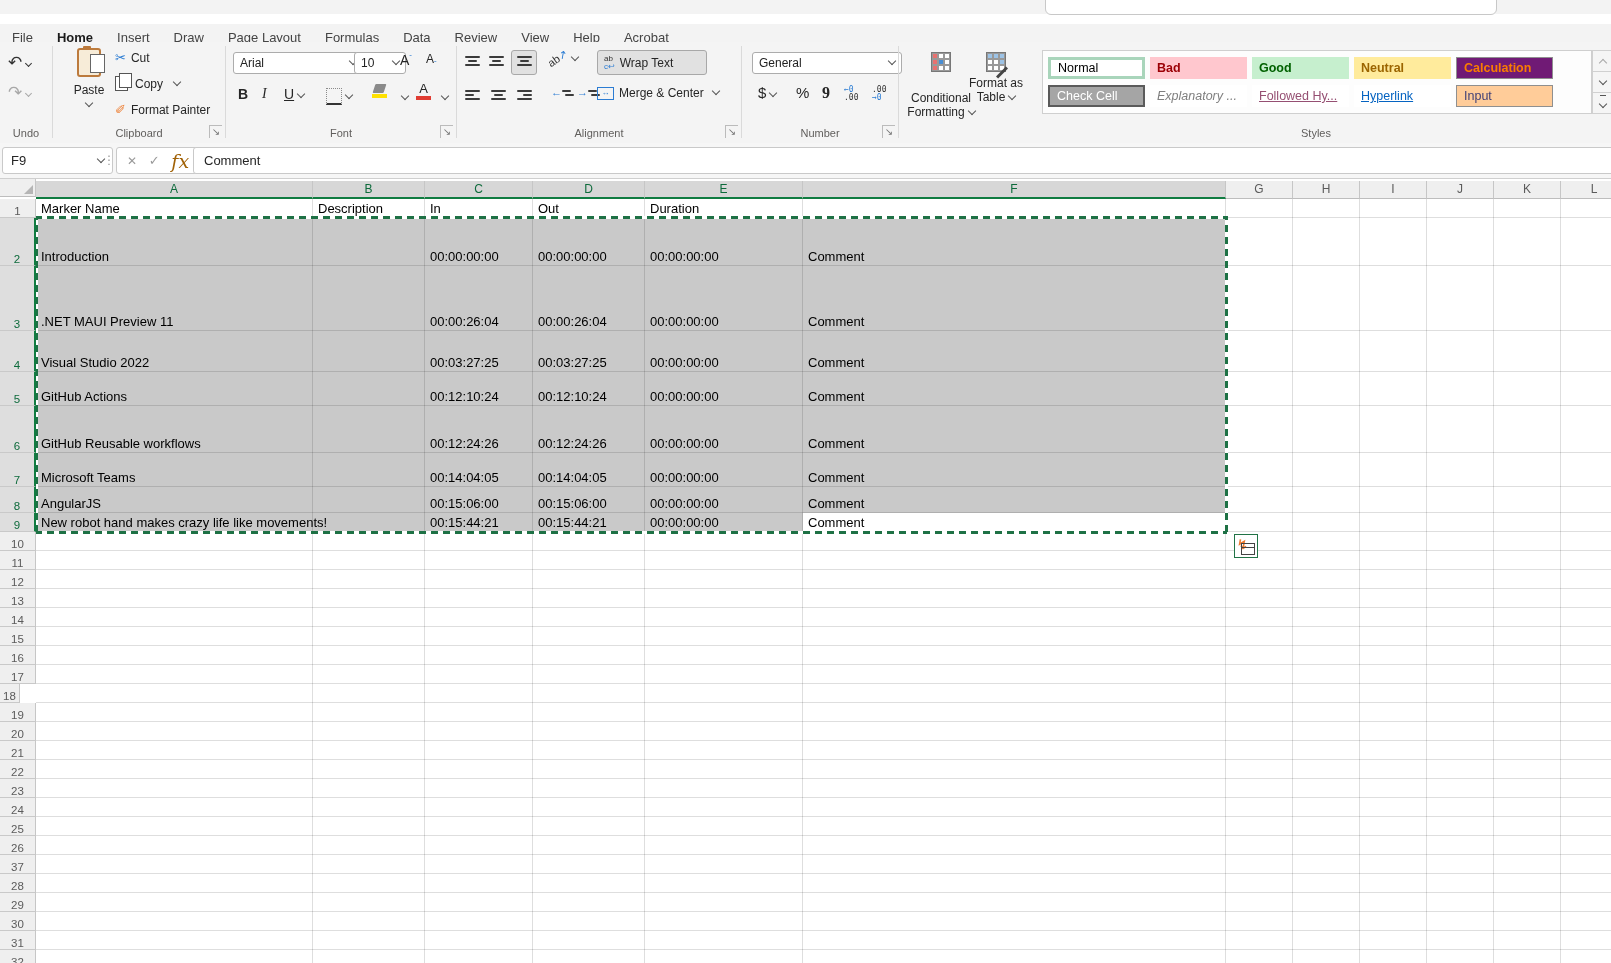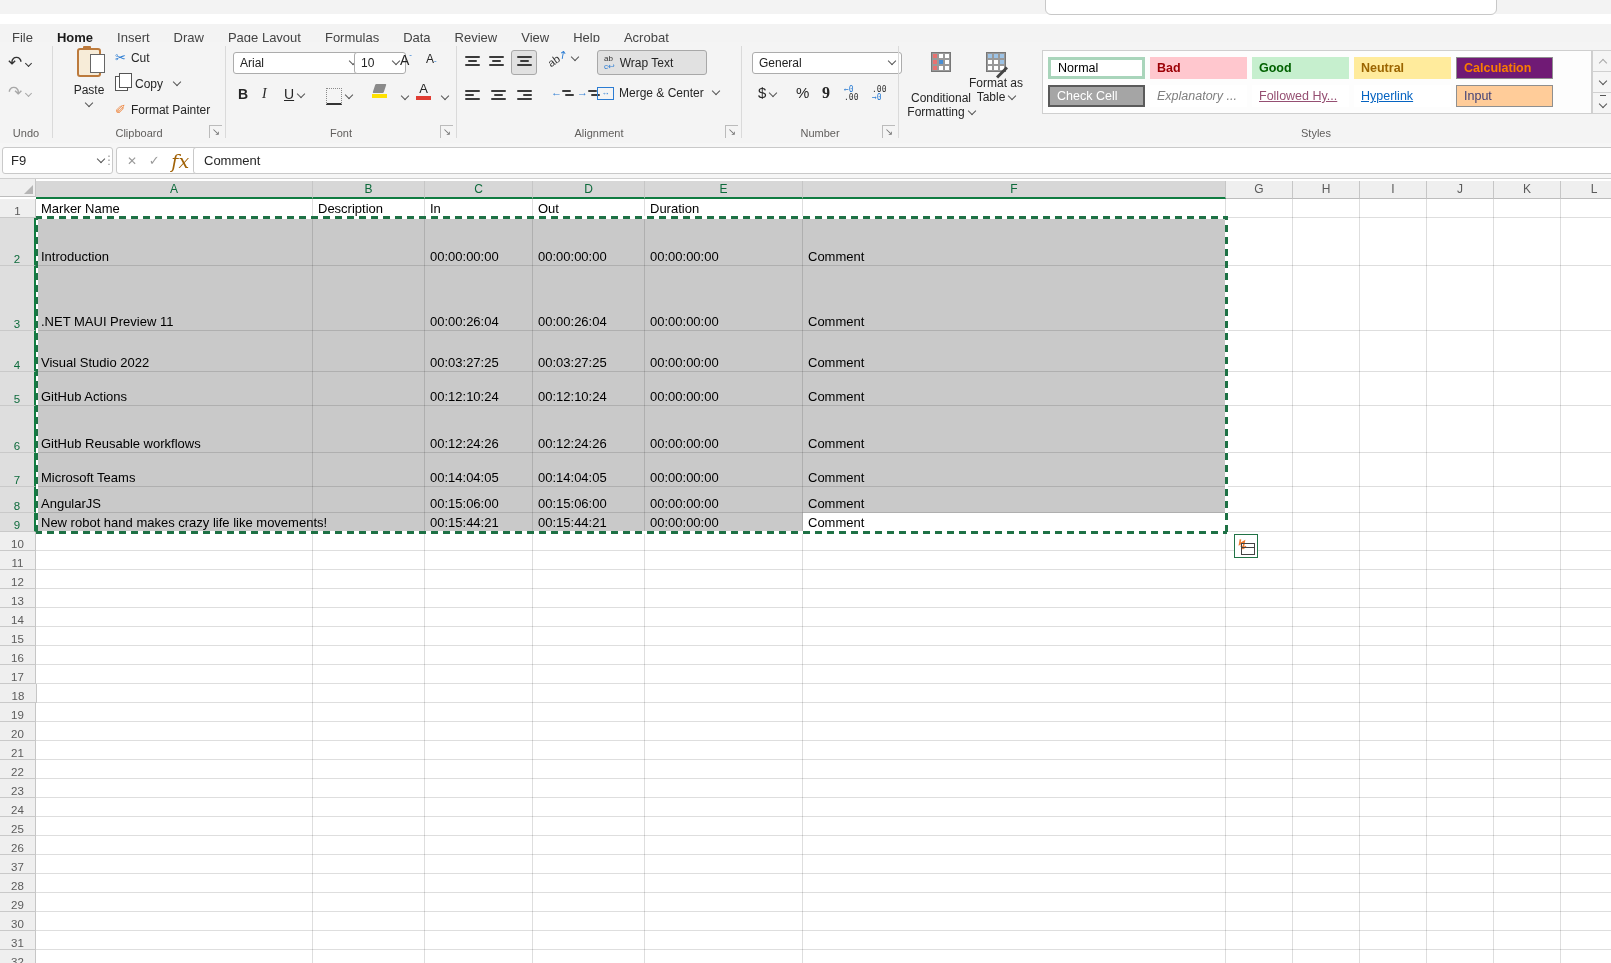--- a/index.html
+++ b/index.html
@@ -355,21 +355,21 @@
     <div class="rowhdr sel" style="left: 0px; top: 487px; width: 36px; height: 26px; z-index: 6;">8</div>
     <div class="rowhdr sel" style="left: 0px; top: 513px; width: 36px; height: 19px; z-index: 6;">9</div>
     <div class="rowhdr" style="left: 0px; top: 532px; width: 36px; height: 19px; z-index: 6;">10</div>
     <div class="rowhdr" style="left: 0px; top: 551px; width: 36px; height: 19px; z-index: 6;">11</div>
     <div class="rowhdr" style="left: 0px; top: 570px; width: 36px; height: 19px; z-index: 6;">12</div>
     <div class="rowhdr" style="left: 0px; top: 589px; width: 36px; height: 19px; z-index: 6;">13</div>
     <div class="rowhdr" style="left: 0px; top: 608px; width: 36px; height: 19px; z-index: 6;">14</div>
     <div class="rowhdr" style="left: 0px; top: 627px; width: 36px; height: 19px; z-index: 6;">15</div>
     <div class="rowhdr" style="left: 0px; top: 646px; width: 36px; height: 19px; z-index: 6;">16</div>
     <div class="rowhdr" style="left: 0px; top: 665px; width: 36px; height: 19px; z-index: 6;">17</div>
-    <div class="rowhdr" style="left: 0px; top: 684px; width: 37px; height: 19px; z-index: 6;">18</div>
+    <div class="rowhdr" style="left: 0px; top: 684px; width: 20px; height: 19px; z-index: 6;">18</div>
     <div class="rowhdr" style="left: 0px; top: 703px; width: 36px; height: 19px; z-index: 6;">19</div>
     <div class="rowhdr" style="left: 0px; top: 722px; width: 36px; height: 19px; z-index: 6;">20</div>
     <div class="rowhdr" style="left: 0px; top: 741px; width: 36px; height: 19px; z-index: 6;">21</div>
     <div class="rowhdr" style="left: 0px; top: 760px; width: 36px; height: 19px; z-index: 6;">22</div>
     <div class="rowhdr" style="left: 0px; top: 779px; width: 36px; height: 19px; z-index: 6;">23</div>
     <div class="rowhdr" style="left: 0px; top: 798px; width: 36px; height: 19px; z-index: 6;">24</div>
     <div class="rowhdr" style="left: 0px; top: 817px; width: 36px; height: 19px; z-index: 6;">25</div>
     <div class="rowhdr" style="left: 0px; top: 836px; width: 36px; height: 19px; z-index: 6;">26</div>
     <div class="rowhdr" style="left: 0px; top: 855px; width: 36px; height: 19px; z-index: 6;">37</div>
     <div class="rowhdr" style="left: 0px; top: 874px; width: 36px; height: 19px; z-index: 6;">28</div>

